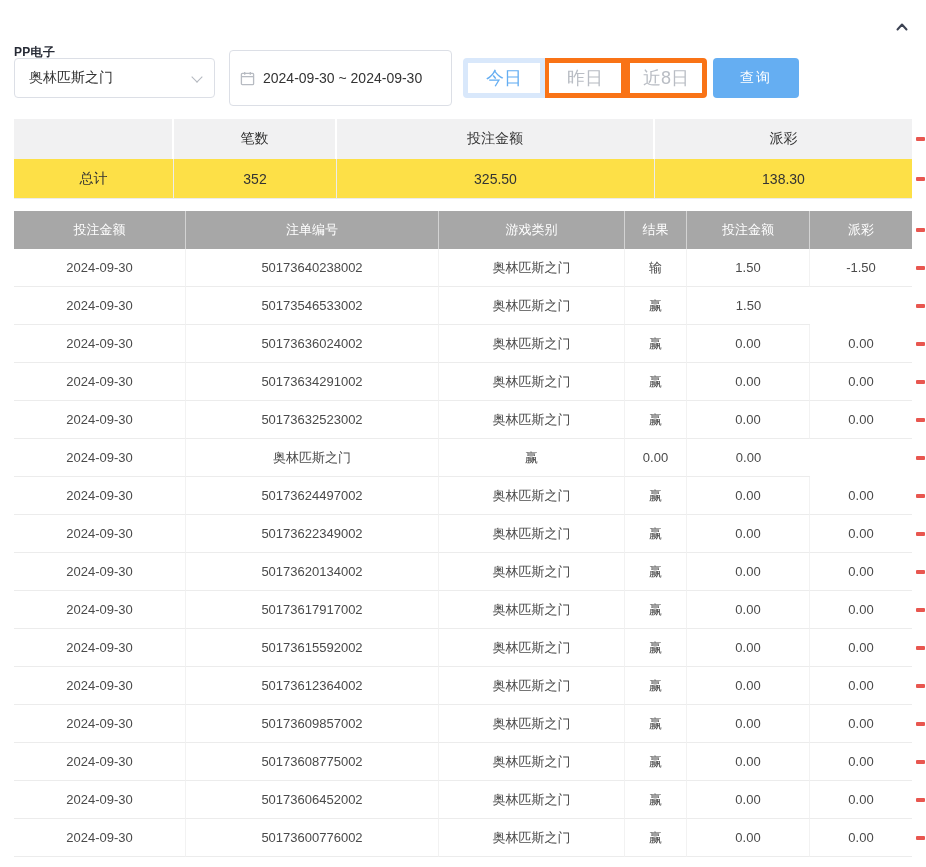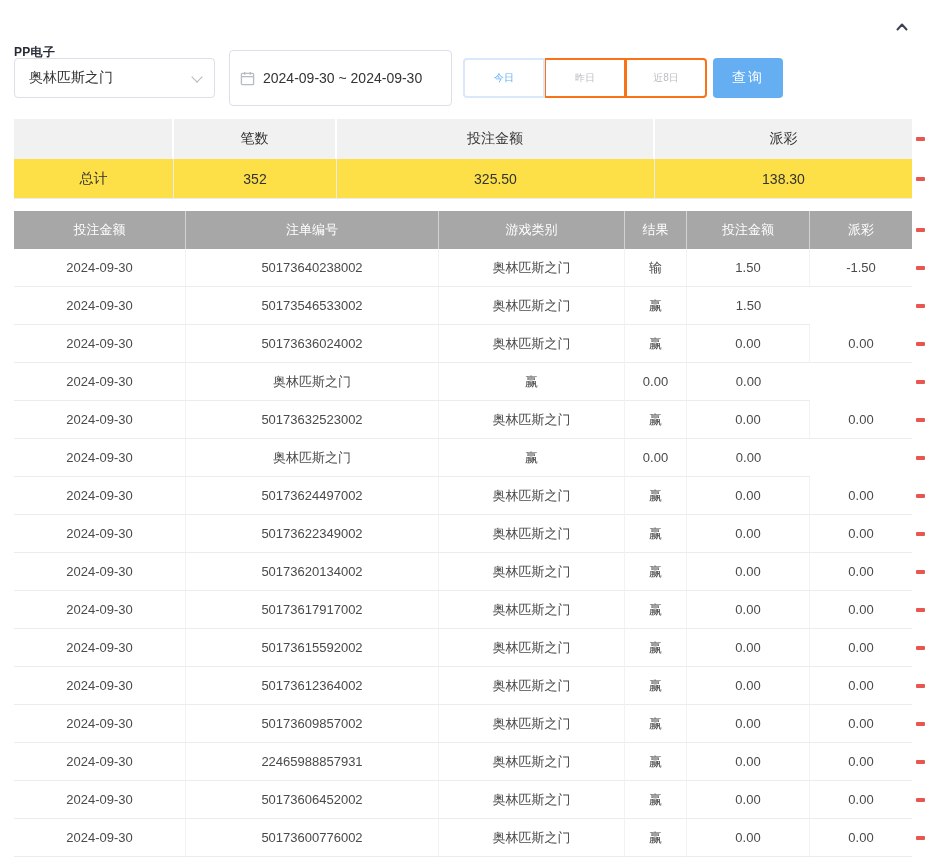--- a/index.html
+++ b/index.html
@@ -40,31 +40,31 @@
     border:1px solid #dcdfe6; border-radius:4px;
     display:flex; align-items:center; padding:0 10px;
     color:#333; cursor:pointer; background:#fff;
   }
   .cal-icon{ display:flex; }
   .date-text{ margin-left:8px; white-space:nowrap; }
 
   .btn-group{ display:flex; margin-left:11px; }
   .qbtn{
     width:82px; height:40px; background:#fff;
-    border:2px solid #f97316; color:#b9bdc4;
-    font-size:10px; font-family:inherit;
+    border:5px solid #f97316; color:#b9bdc4;
+    font-size:18px; font-family:inherit;
     display:flex; align-items:center; justify-content:center; cursor:pointer;
   }
   .qbtn + .qbtn{ margin-left:-1px; }
   .qbtn:first-child{ border-radius:4px 0 0 4px; }
   .qbtn:last-child{ border-radius:0 4px 4px 0; }
   .qbtn.active{ color:var(--accent-blue); border-color:#d9e8fb; position:relative; z-index:1; }
 
   .query-btn{
-    margin-left:6px; width:70px; height:40px;
+    margin-left:6px; width:86px; height:40px;
     background:var(--accent-blue); color:#fff;
     border:none; border-radius:4px; font-size:14px; font-family:inherit;
     cursor:pointer; letter-spacing:2px;
   }
 
   
   .cell{ display:flex; align-items:center; justify-content:center; overflow:hidden; white-space:nowrap; }
 
   
   .edge{ position:relative;border-radius:8px; }
@@ -189,20 +189,21 @@
       <div class="m-row body edge">
       <div class="cell">2024-09-30</div>
       <div class="cell">50173636024002</div>
       <div class="cell">奥林匹斯之门</div>
       <div class="cell">赢</div>
       <div class="cell num-cell">0.00</div>
       <div class="cell num-cell">0.00</div>
     </div>
       <div class="m-row body edge">
       <div class="cell">2024-09-30</div>
+      <div class="cell">50173634291002</div>
       <div class="cell">奥林匹斯之门</div>
       <div class="cell">赢</div>
       <div class="cell num-cell">0.00</div>
       <div class="cell num-cell">0.00</div>
     </div>
       <div class="m-row body edge">
       <div class="cell">2024-09-30</div>
       <div class="cell">50173632523002</div>
       <div class="cell">奥林匹斯之门</div>
       <div class="cell">赢</div>
@@ -267,21 +268,21 @@
       <div class="m-row body edge">
       <div class="cell">2024-09-30</div>
       <div class="cell">50173609857002</div>
       <div class="cell">奥林匹斯之门</div>
       <div class="cell">赢</div>
       <div class="cell num-cell">0.00</div>
       <div class="cell num-cell">0.00</div>
     </div>
       <div class="m-row body edge">
       <div class="cell">2024-09-30</div>
-      <div class="cell">22465988857931</div>
+      <div class="cell">50173608775002</div>
       <div class="cell">奥林匹斯之门</div>
       <div class="cell">赢</div>
       <div class="cell num-cell">0.00</div>
       <div class="cell num-cell">0.00</div>
     </div>
       <div class="m-row body edge">
       <div class="cell">2024-09-30</div>
       <div class="cell">50173606452002</div>
       <div class="cell">奥林匹斯之门</div>
       <div class="cell">赢</div>

